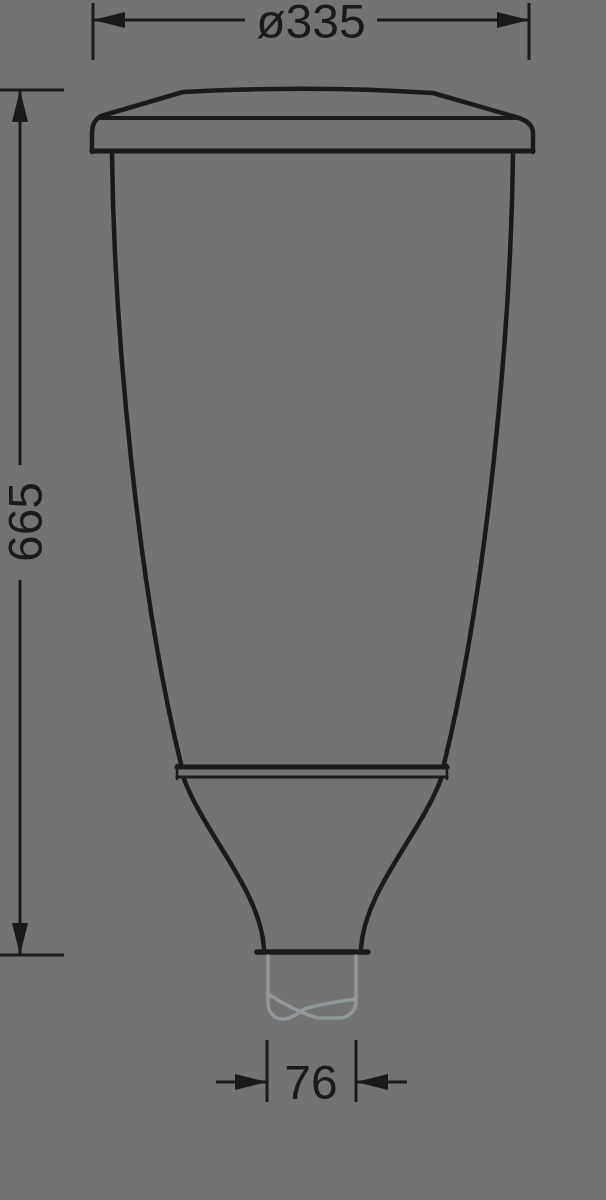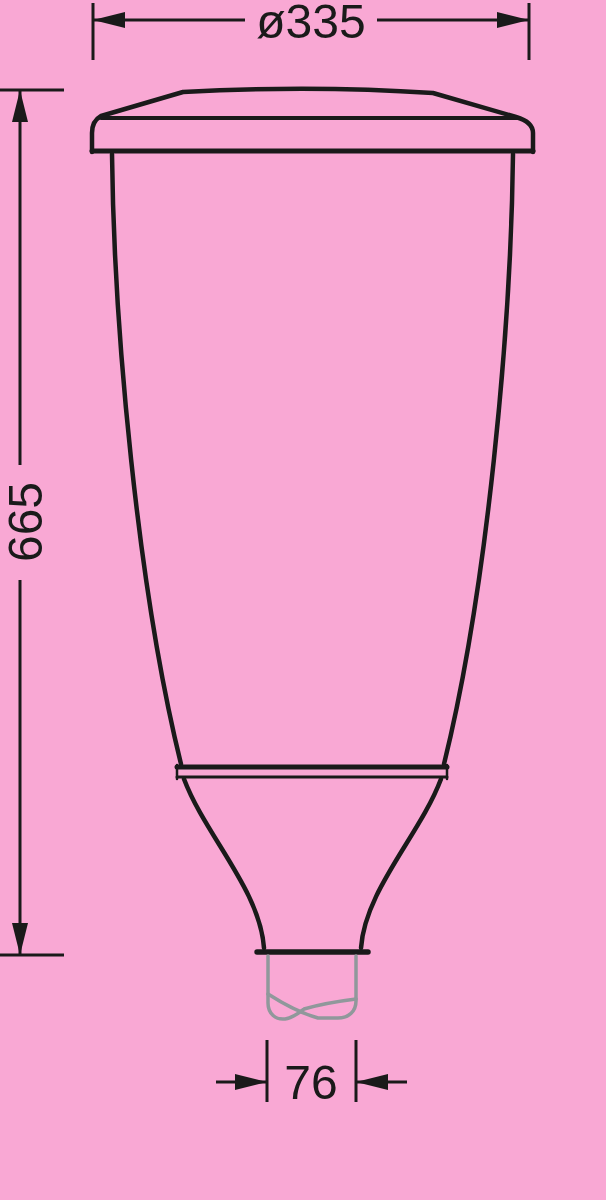--- a/index.html
+++ b/index.html
@@ -4,21 +4,21 @@
 <style>
   html, body {
     margin: 0;
     padding: 0;
     background: #ffffff;
   }
   .page {
     position: relative;
     width: 606px;
     height: 1200px;
-    background: #f9a8d4;
+    background: #737373;
     overflow: hidden;
     font-family: "Liberation Sans", sans-serif;
   }
   svg.drawing {
     position: absolute;
     left: 0;
     top: 0;
     width: 606px;
     height: 1200px;
     display: block;

